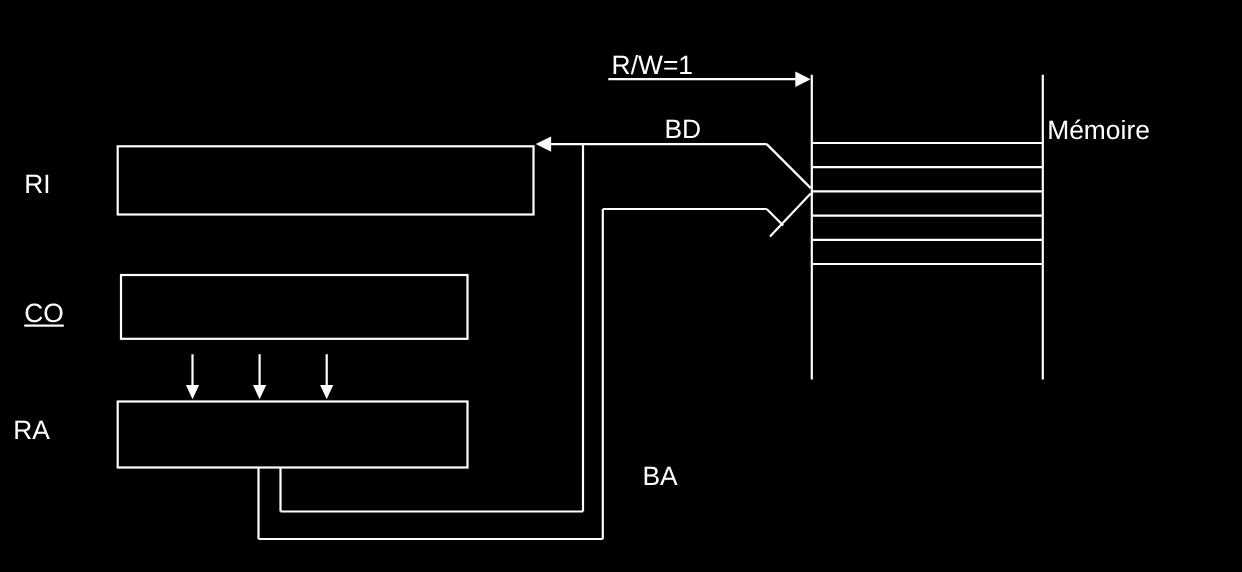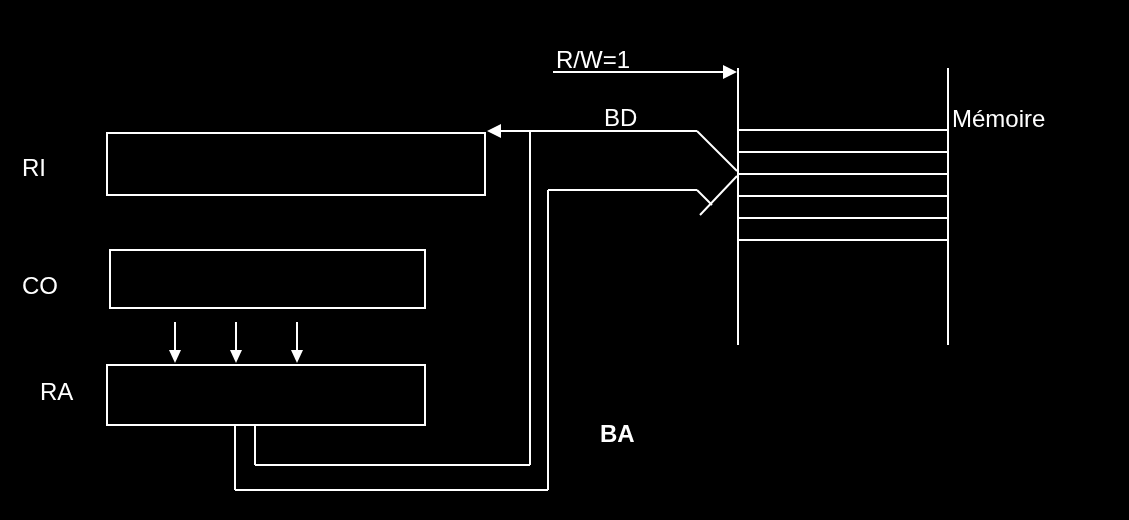--- a/index.html
+++ b/index.html
@@ -98,20 +98,20 @@
       <line x1="530" y1="131" x2="530" y2="465"></line>
       <line x1="548" y1="190" x2="548" y2="490"></line>
       <line x1="255" y1="465" x2="530" y2="465"></line>
       <line x1="235" y1="490" x2="548" y2="490"></line>
       <line x1="235" y1="425" x2="235" y2="490"></line>
       <line x1="255" y1="425" x2="255" y2="465"></line>
     </g>
   </svg>
 
   <div class="lbl" style="left:22px; top:154px;">RI</div>
-  <div class="lbl" style="left:22px; top:272px;">CO</div>
-  <div class="lbl" style="left:40px; top:378px;">RA</div>
+  <div class="lbl" style="left:22px; top:272px;text-decoration:underline;">CO</div>
+  <div class="lbl" style="left:12px; top:378px;">RA</div>
   <div class="lbl" style="left:556px; top:46px;">R/W=1</div>
   <div class="lbl" style="left:604px; top:104px;">BD</div>
-  <div class="lbl" style="left:600px; top:420px;font-weight:bold;">BA</div>
+  <div class="lbl" style="left:584px; top:420px;">BA</div>
   <div class="lbl" style="left:952px; top:105px;">Mémoire</div>
 
 </div>
 
 </body></html>

